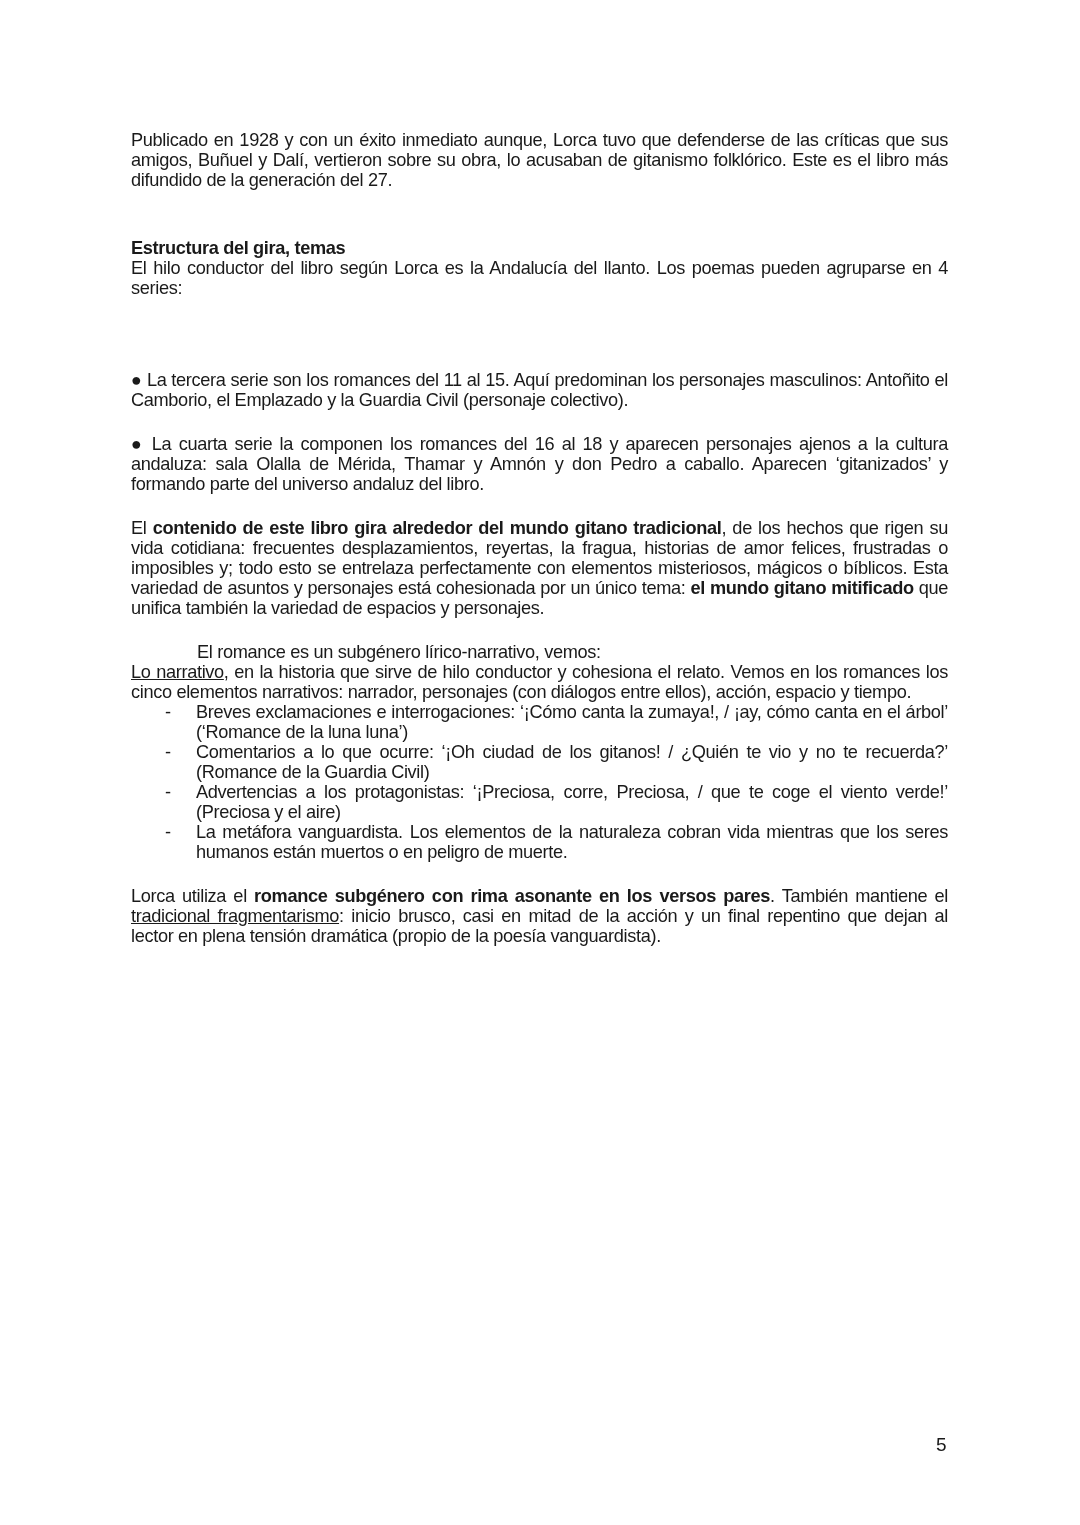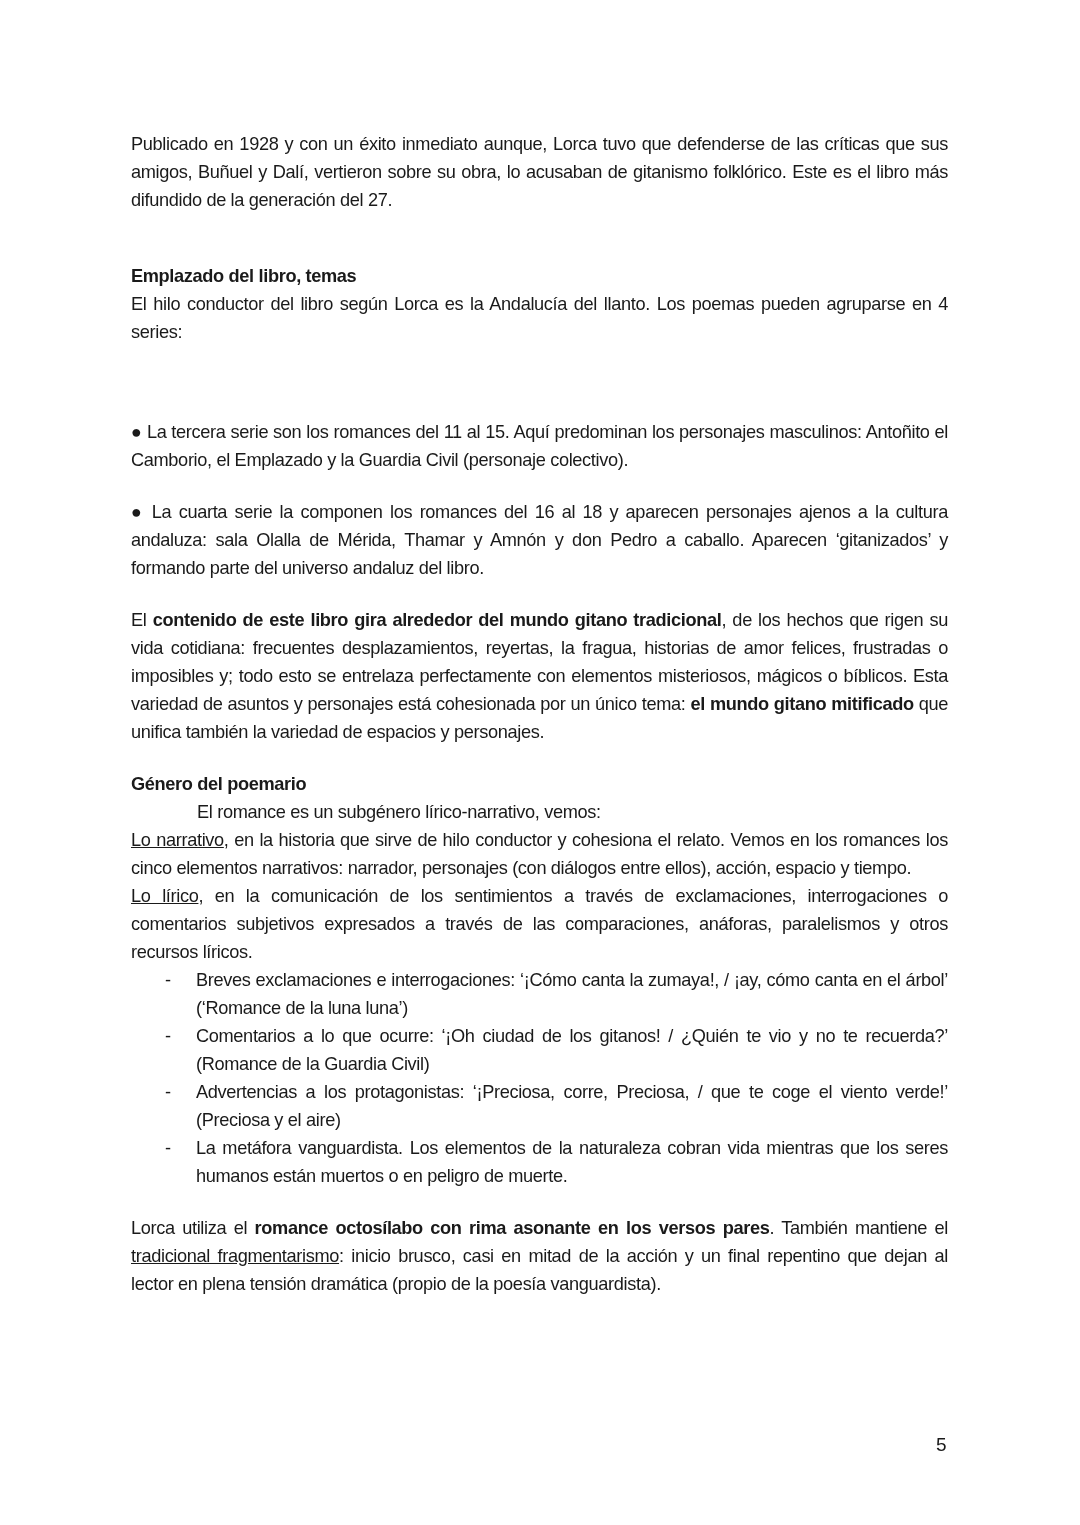--- a/index.html
+++ b/index.html
@@ -1,19 +1,19 @@
 <!DOCTYPE html>
 <html><head>
 <meta charset="utf-8">
 <style>
   html, body { margin: 0; padding: 0; background: #ffffff; }
   body { width: 1080px; height: 1525px; position: relative; overflow: hidden;
          font-family: "Liberation Sans", sans-serif; color: #1a1a1a; }
   .page { position: absolute; left: 131px; top: 130px; width: 817px;
-          font-size: 18.2px; line-height: 28px; letter-spacing: -0.35px; }
+          font-size: 18.2px; line-height: 20px; letter-spacing: -0.35px; }
   p { margin: 0; text-align: justify; }
   .gap-lg { height: 48px; }
   .gap { height: 24px; }
   .heading { font-weight: bold; }
   .indent { padding-left: 66px; }
   .u { text-decoration: underline; }
   b { font-weight: bold; }
   ul.dash { list-style: none; margin: 0; padding: 0; }
   ul.dash li { position: relative; padding-left: 65px; text-align: justify; }
   ul.dash li .dash-mark { position: absolute; left: 34px; top: 0; }
@@ -22,48 +22,46 @@
 </style>
 </head>
 <body>
 
 <div class="page">
 
   <p>Publicado en 1928 y con un éxito inmediato aunque, Lorca tuvo que defenderse de las críticas que sus amigos, Buñuel y Dalí, vertieron sobre su obra, lo acusaban de gitanismo folklórico. Este es el libro más difundido de la generación del 27.</p>
 
   <div class="gap-lg"></div>
 
-  <p class="heading">Emplazado del libro, temas</p>
+  <p class="heading">Estructura del gira, temas</p>
   <p>El hilo conductor del libro según Lorca es la Andalucía del llanto. Los poemas pueden agruparse en 4 series:</p>
 
   <div class="gap"></div>
 
   <div class="gap"></div>
   <div class="gap"></div>
   <p><span>●</span> <span>La tercera serie son los romances del 11 al 15. Aquí predominan los personajes masculinos: Antoñito el Camborio, el Emplazado y la Guardia Civil (personaje colectivo).</span></p>
   <div class="gap"></div>
   <p><span>●</span> <span>La cuarta serie la componen los romances del 16 al 18 y aparecen personajes ajenos a la cultura andaluza: sala Olalla de Mérida, Thamar y Amnón y don Pedro a caballo. Aparecen ‘gitanizados’ y formando parte del universo andaluz del libro.</span></p>
 
   <div class="gap"></div>
 
   <p><span>El </span><b>contenido de este libro gira alrededor del mundo gitano tradicional</b><span>, de los hechos que rigen su vida cotidiana: frecuentes desplazamientos, reyertas, la fragua, historias de amor felices, frustradas o imposibles y; todo esto se entrelaza perfectamente con elementos misteriosos, mágicos o bíblicos. Esta variedad de asuntos y personajes está cohesionada por un único tema: </span><b>el mundo gitano mitificado</b><span> que unifica también la variedad de espacios y personajes.</span></p>
 
   <div class="gap"></div>
 
-  <p class="heading">Género del poemario</p>
   <p class="indent">El romance es un subgénero lírico-narrativo, vemos:</p>
   <p><span class="u">Lo narrativo</span><span>, en la historia que sirve de hilo conductor y cohesiona el relato. Vemos en los romances los cinco elementos narrativos: narrador, personajes (con diálogos entre ellos), acción, espacio y tiempo.</span></p>
-  <p><span class="u">Lo lírico</span><span>, en la comunicación de los sentimientos a través de exclamaciones, interrogaciones o comentarios subjetivos expresados a través de las comparaciones, anáforas, paralelismos y otros recursos líricos.</span></p>
 
   <ul class="dash">
     <li><span class="dash-mark">-</span><span>Breves exclamaciones e interrogaciones: ‘¡Cómo canta la zumaya!, / ¡ay, cómo canta en el árbol’ (‘Romance de la luna luna’)</span></li>
     <li><span class="dash-mark">-</span><span>Comentarios a lo que ocurre: ‘¡Oh ciudad de los gitanos! / ¿Quién te vio y no te recuerda?’ (Romance de la Guardia Civil)</span></li>
     <li><span class="dash-mark">-</span><span>Advertencias a los protagonistas: ‘¡Preciosa, corre, Preciosa, / que te coge el viento verde!’ (Preciosa y el aire)</span></li>
     <li><span class="dash-mark">-</span><span>La metáfora vanguardista. Los elementos de la naturaleza cobran vida mientras que los seres humanos están muertos o en peligro de muerte.</span></li>
   </ul>
 
   <div class="gap"></div>
 
-  <p><span>Lorca utiliza el </span><b>romance octosílabo con rima asonante en los versos pares</b><span>. También mantiene el </span><span class="u">tradicional fragmentarismo</span><span>: inicio brusco, casi en mitad de la acción y un final repentino que dejan al lector en plena tensión dramática (propio de la poesía vanguardista).</span></p>
+  <p><span>Lorca utiliza el </span><b>romance subgénero con rima asonante en los versos pares</b><span>. También mantiene el </span><span class="u">tradicional fragmentarismo</span><span>: inicio brusco, casi en mitad de la acción y un final repentino que dejan al lector en plena tensión dramática (propio de la poesía vanguardista).</span></p>
 
 </div>
 
 <div class="page-number">5</div>
 
 </body></html>

